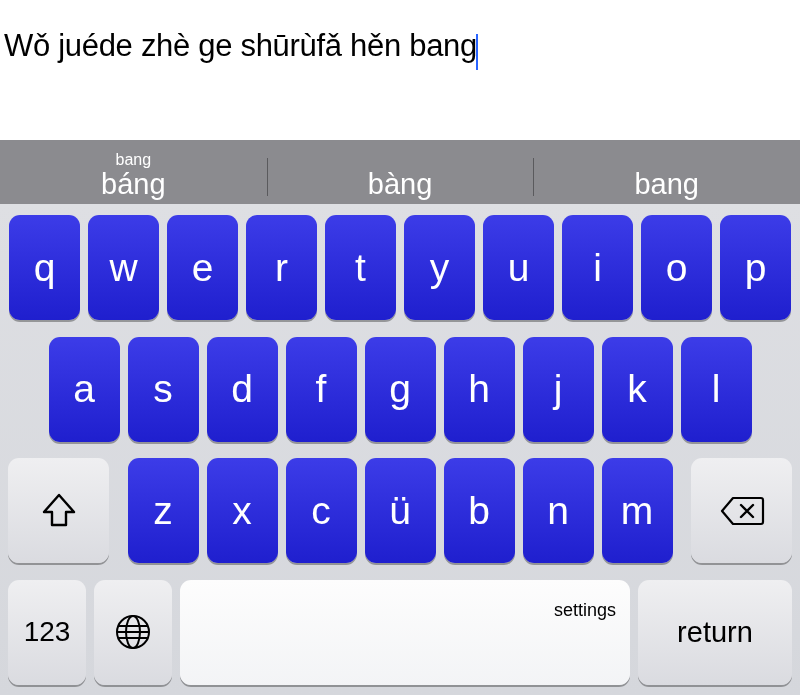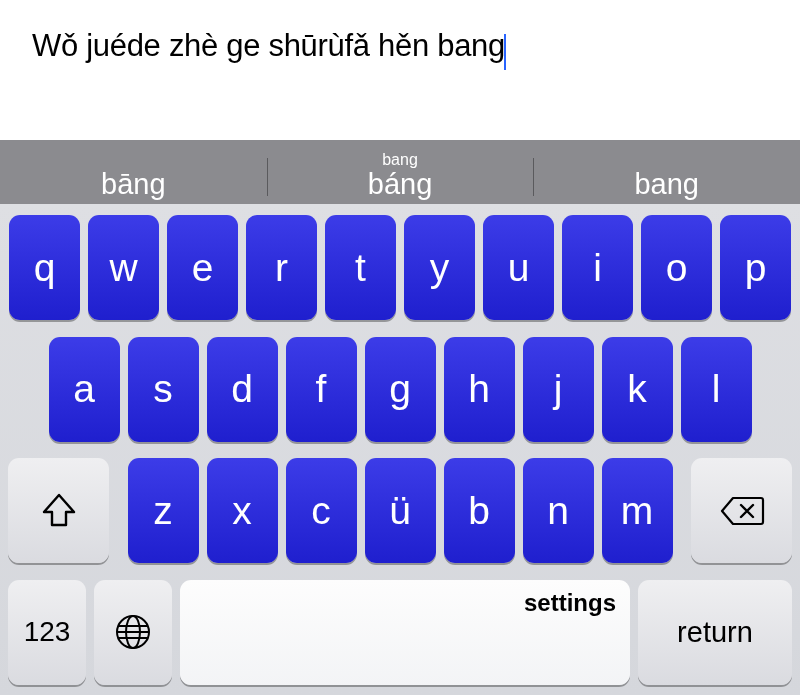--- a/index.html
+++ b/index.html
@@ -11,21 +11,21 @@
       width: 800px;
       height: 695px;
       font-family: -apple-system, BlinkMacSystemFont, "Helvetica Neue", Arial, sans-serif;
       background: #fff;
       overflow: hidden;
       position: relative;
     }
     .text-input-area {
       width: 100%;
       height: 140px;
-      padding: 28px 32px;
+      padding: 28px 4px;
       background: #fff;
       position: relative;
     }
     .input-text {
       font-size: 31px;
       font-weight: 400;
       color: #000;
       letter-spacing: -0.3px;
       display: inline;
     }
@@ -166,47 +166,47 @@
       position: relative;
     }
     .key.return {
       width: 154px;
       font-size: 29px;
       font-weight: 400;
     }
     .space-settings {
       position: absolute;
       right: 14px;
-      top: 9px;
-      font-size: 24px;
-      font-weight: 700;
+      top: 20px;
+      font-size: 18px;
+      font-weight: 400;
       color: #000;
     }
     .shift-icon svg, .backspace-icon svg, .globe-icon svg {
       display: block;
     }
     .row4 .key {
       height: 105px;
     }
   </style>
 </head>
 <body>
 
 <div class="text-input-area">
   <span class="input-text">Wǒ juéde zhè ge shūrùfǎ hěn bang</span><span class="cursor"></span>
 </div>
 
 <div class="suggestion-bar">
   <div class="suggestion">
-    <span class="small-label" style="visibility: hidden;"></span>
-    <span class="main-label">bāng</span>
-  </div>
-  <div class="suggestion">
     <span class="small-label">bang</span>
     <span class="main-label">báng</span>
+  </div>
+  <div class="suggestion">
+    <span class="small-label" style="visibility: hidden;"></span>
+    <span class="main-label">bàng</span>
   </div>
   <div class="suggestion">
     <span class="small-label" style="visibility: hidden;"></span>
     <span class="main-label">bang</span>
   </div>
 </div>
 
 <div class="keyboard">
 
   <div class="key-row row1">

